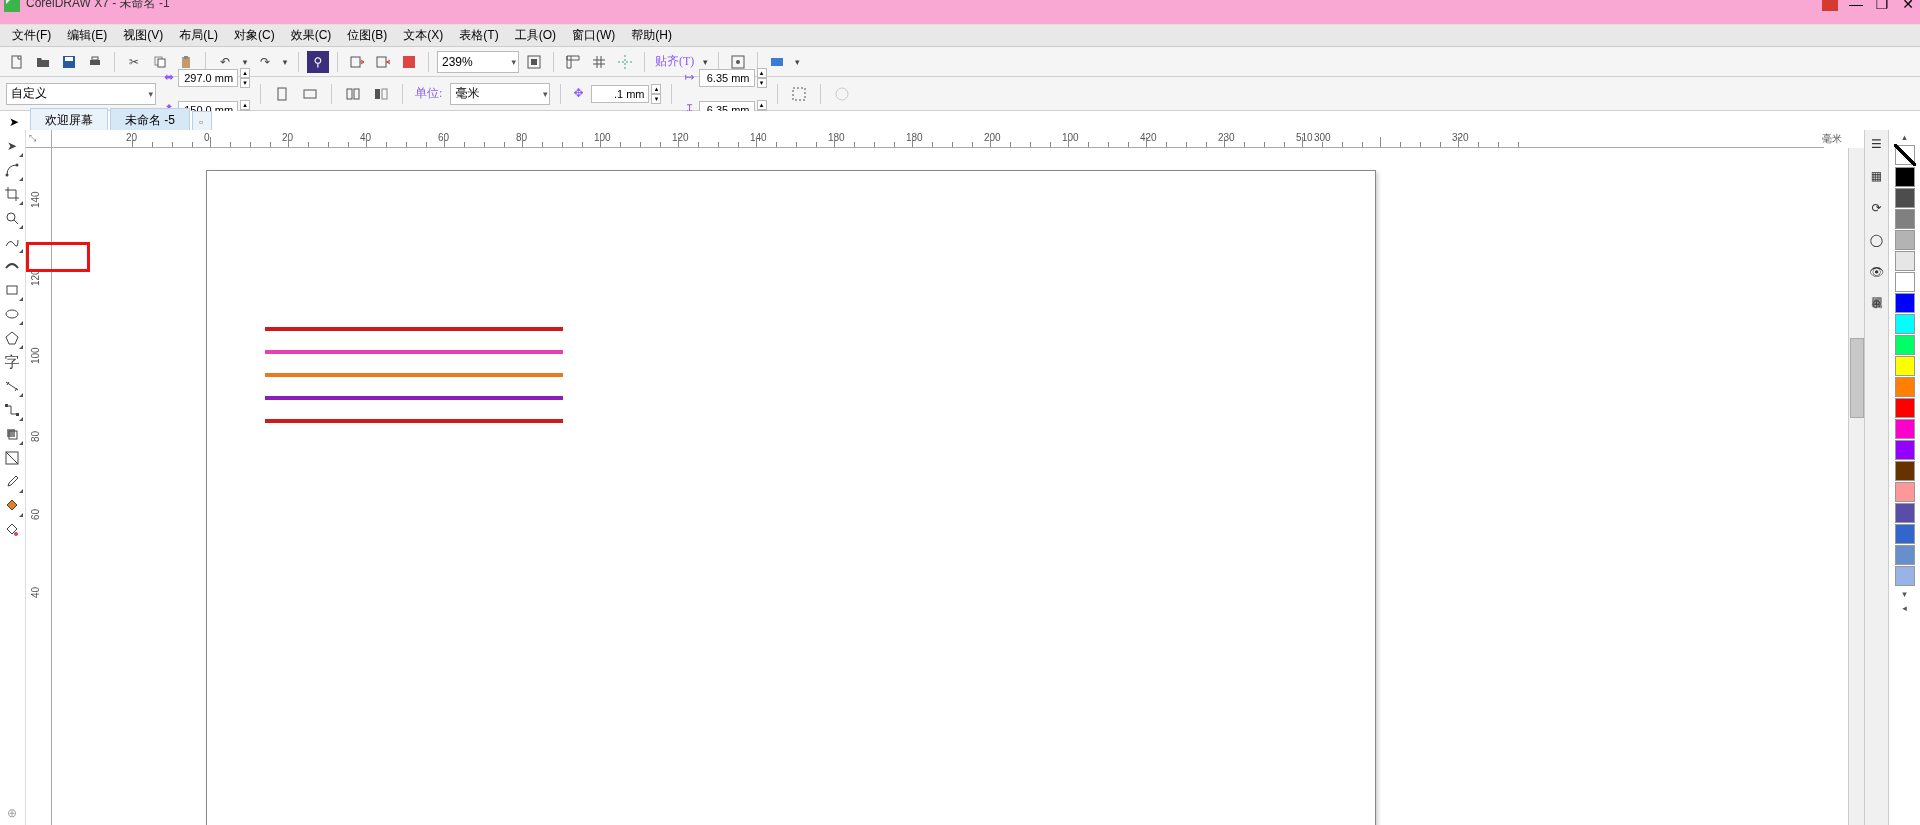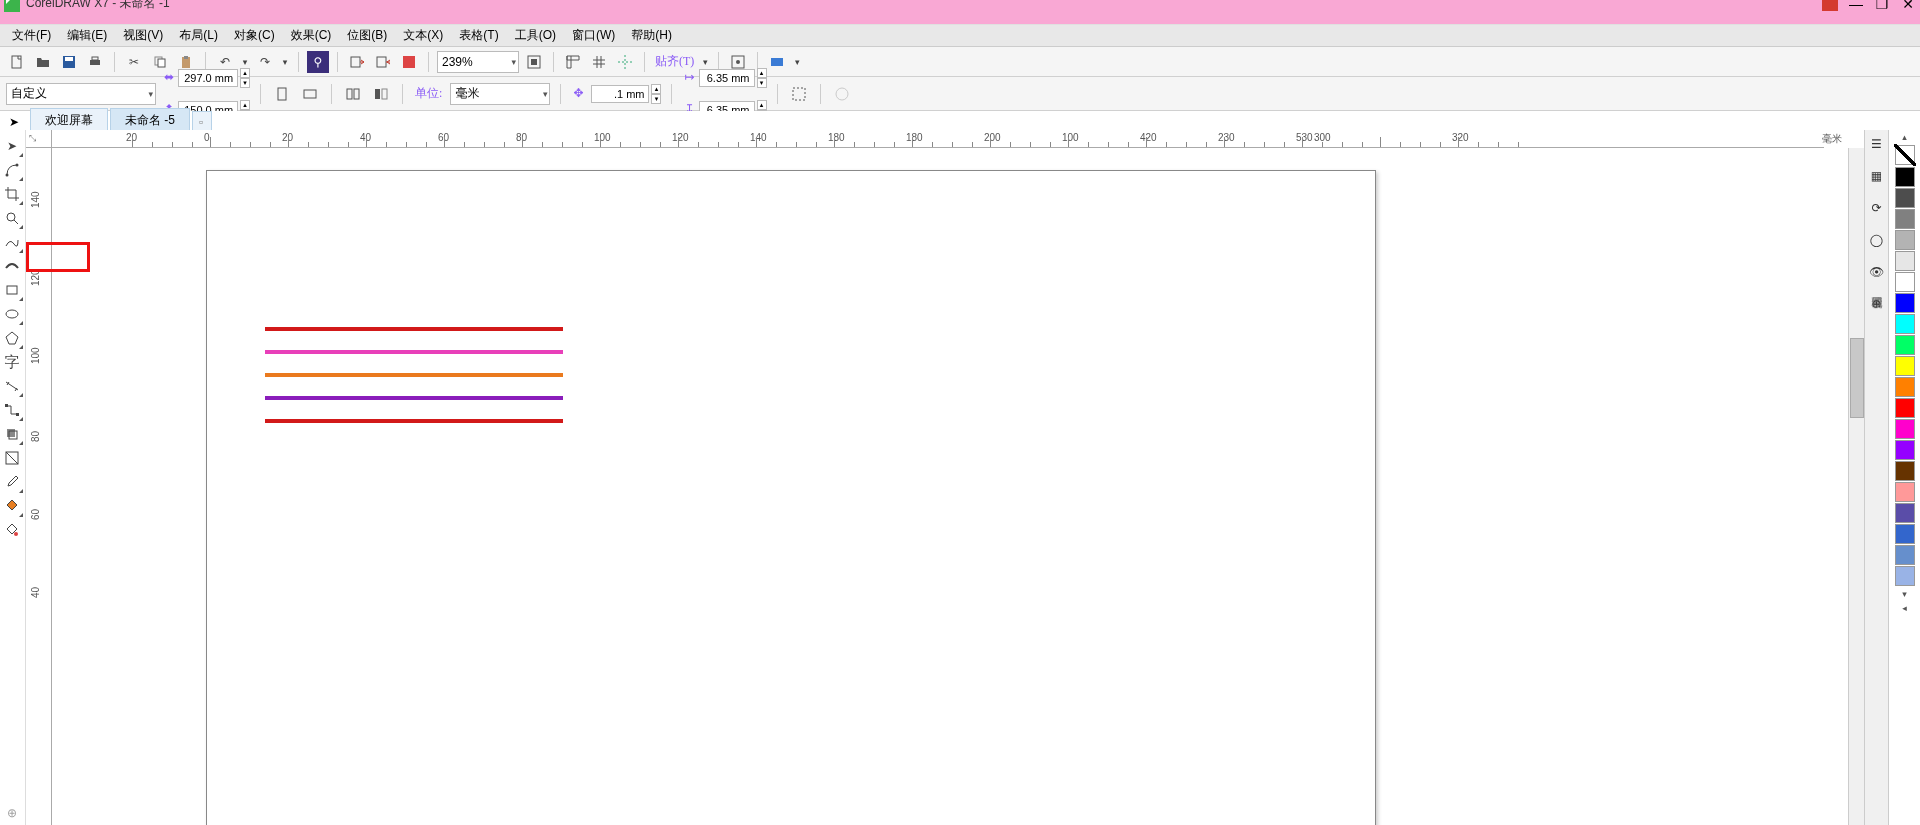--- a/index.html
+++ b/index.html
@@ -497,21 +497,21 @@
         <div class="tlabel" style="left: 1088px;">420</div>
         <div class="tick major" style="left: 1094px;"></div>
         <div class="tick" style="left: 1114px;"></div>
         <div class="tick" style="left: 1134px;"></div>
         <div class="tick" style="left: 1154px;"></div>
         <div class="tlabel" style="left: 1166px;">230</div>
         <div class="tick major" style="left: 1172px;"></div>
         <div class="tick" style="left: 1192px;"></div>
         <div class="tick" style="left: 1212px;"></div>
         <div class="tick" style="left: 1232px;"></div>
-        <div class="tlabel" style="left: 1244px;">530</div>
+        <div class="tlabel" style="left: 1244px;">510</div>
         <div class="tick major" style="left: 1250px;"></div>
         <div class="tick" style="left: 1270px;"></div>
         <div class="tick" style="left: 1290px;"></div>
         <div class="tick" style="left: 1310px;"></div>
         <div class="tlabel" style="left: 1262px;">300</div>
         <div class="tick major" style="left: 1328px;"></div>
         <div class="tick" style="left: 1348px;"></div>
         <div class="tick" style="left: 1368px;"></div>
         <div class="tick" style="left: 1388px;"></div>
         <div class="tlabel" style="left: 1400px;">320</div>

